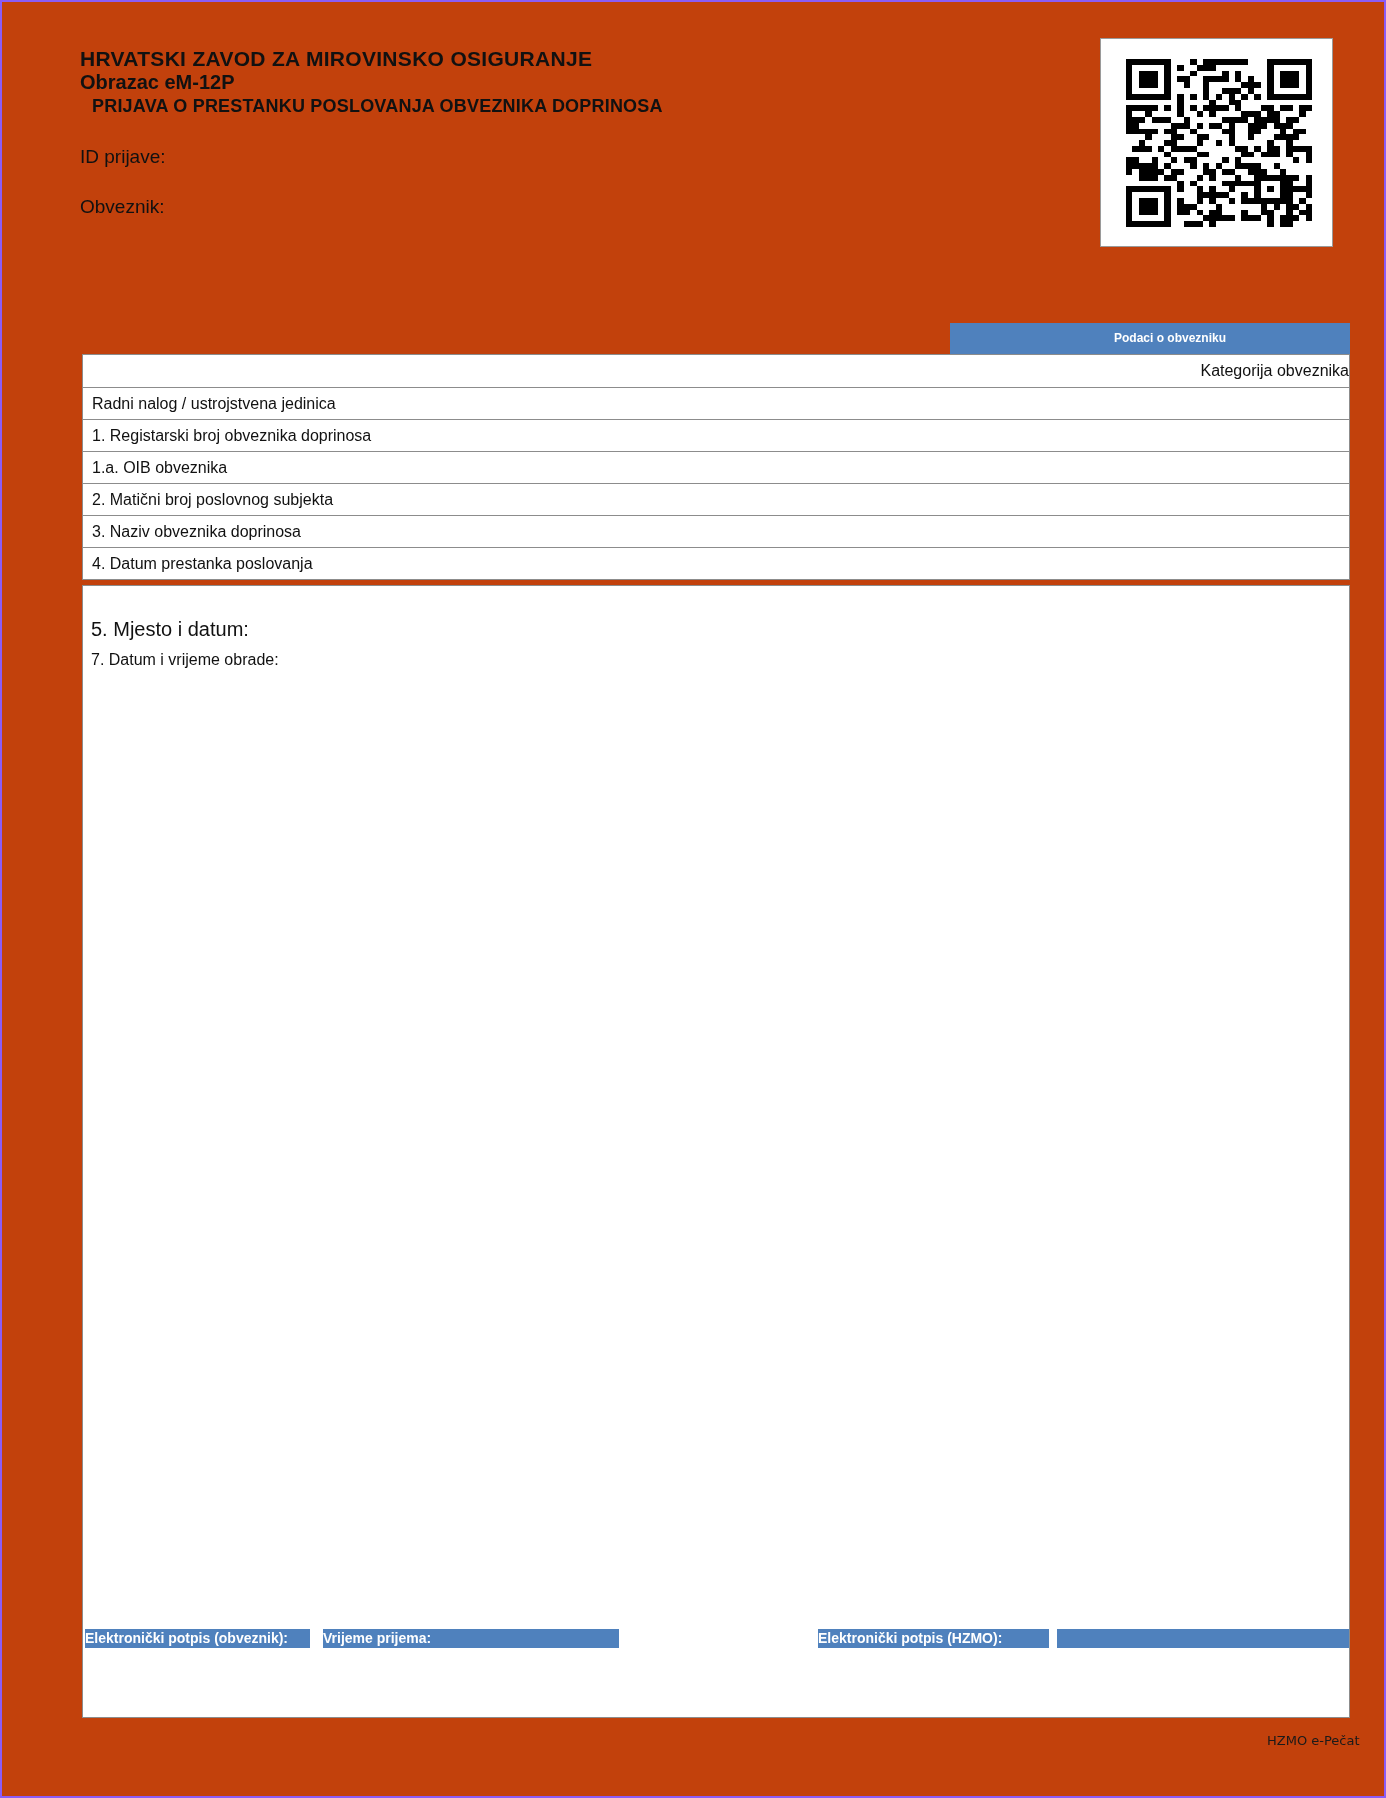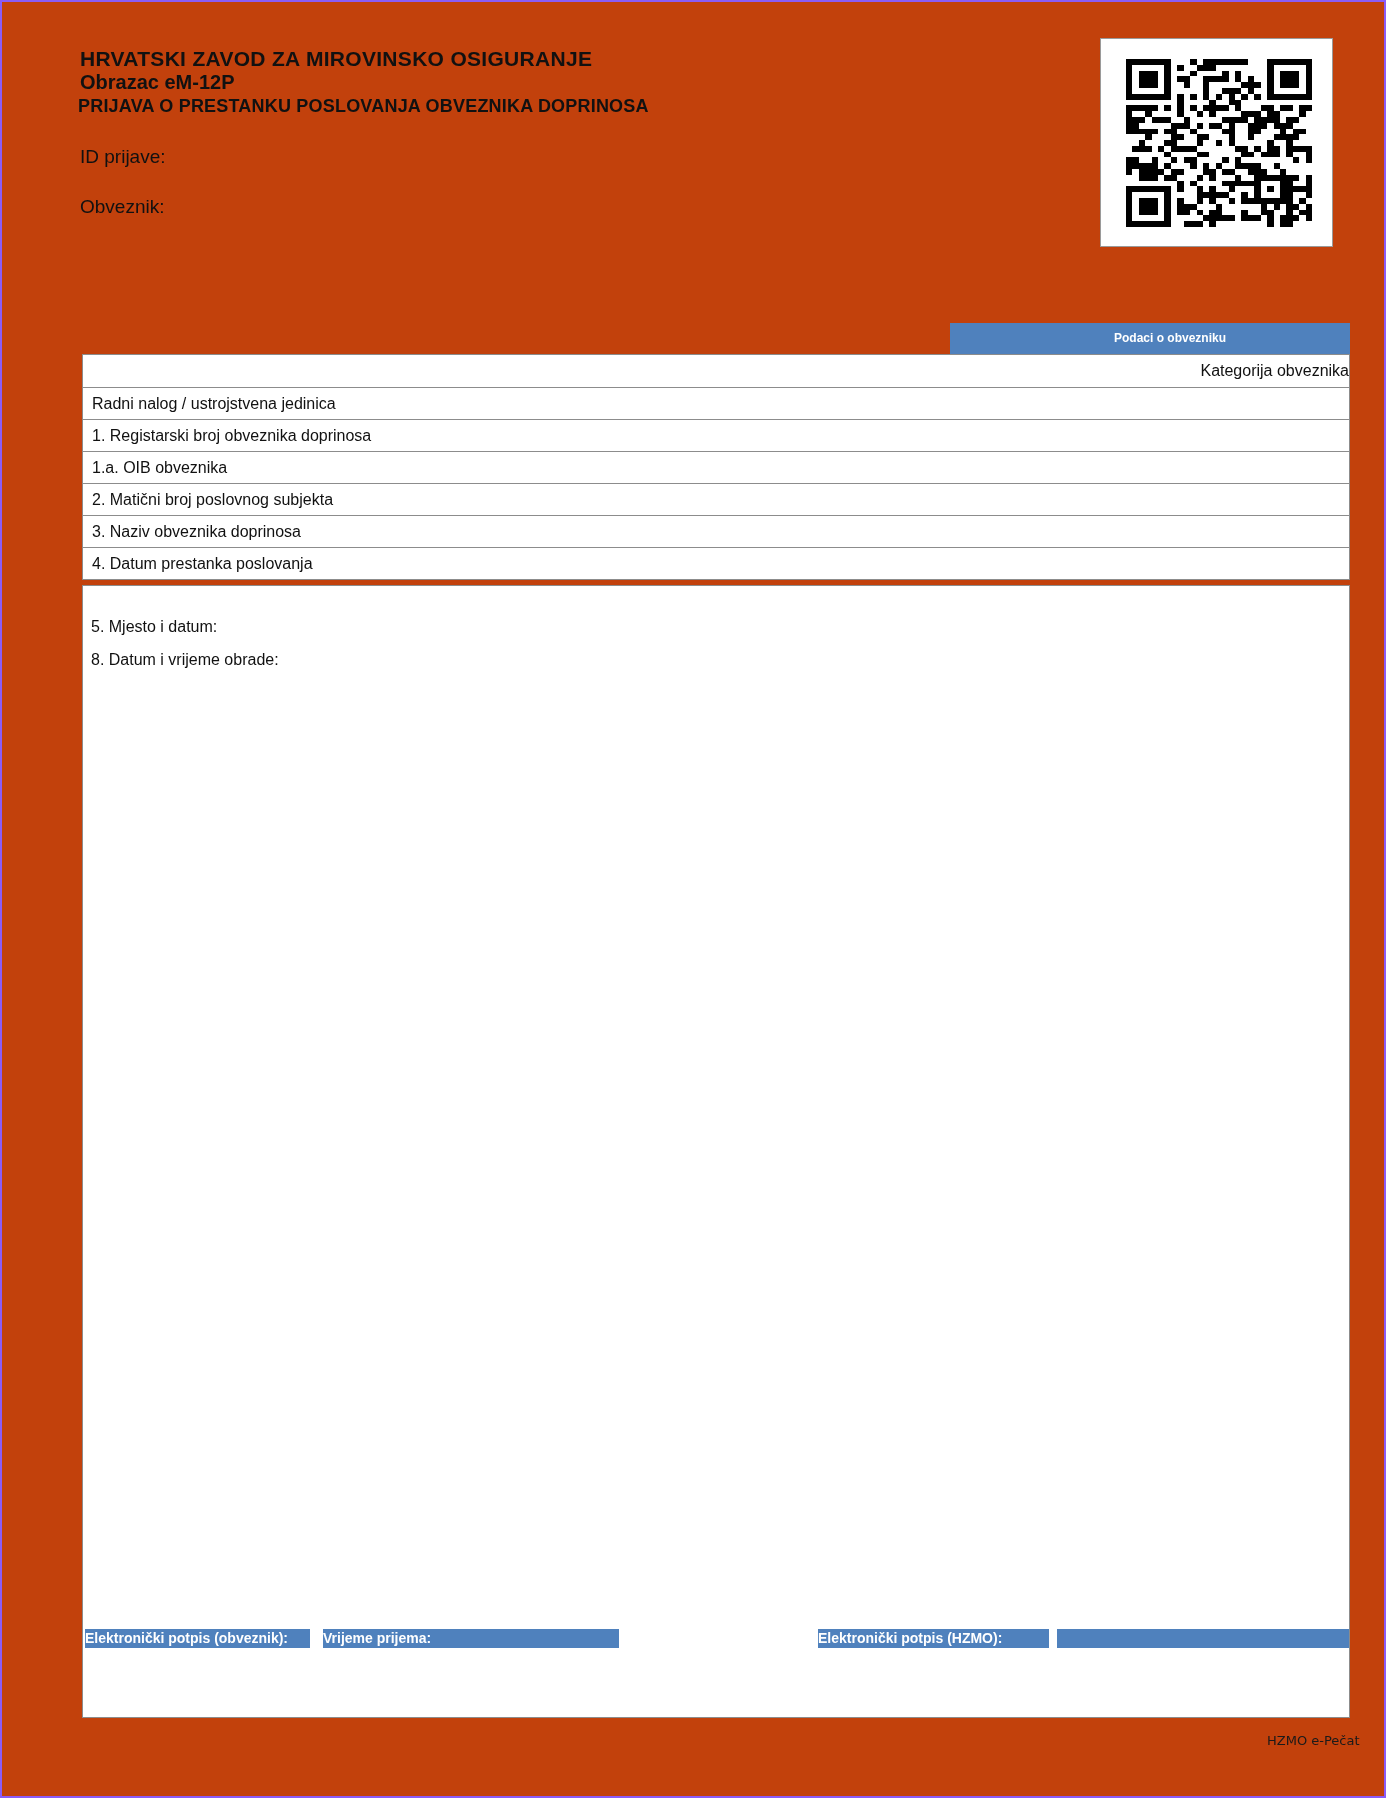--- a/index.html
+++ b/index.html
@@ -9,21 +9,21 @@
     background:#c2410c;
     border:2px solid #8b5cf6;
     box-sizing:border-box;
     font-family:"Liberation Sans", sans-serif;
     color:#111;
     overflow:hidden;
   }
   .abs{position:absolute;}
   .org-title{left:78px;top:45px;font-size:21px;font-weight:bold;letter-spacing:.3px;}
   .form-code{left:78px;top:69px;font-size:20px;font-weight:bold;}
-  .form-title{left:76px;top:94px;font-size:18px;font-weight:bold;letter-spacing:.2px;}
+  .form-title{left:90px;top:94px;font-size:18px;font-weight:bold;letter-spacing:.2px;}
   .id-label{left:78px;top:144px;font-size:19px;}
   .obv-label{left:78px;top:194px;font-size:19px;}
 
   .qr-box{
     left:1098px;top:36px;width:233px;height:209px;
     border:1px solid #9a9a9a;box-sizing:border-box;background:#fff;
   }
   .qr-box svg{position:absolute;left:25px;top:20px;}
 
   .sec-bar{
@@ -38,21 +38,21 @@
   .trow{
     height:32px;line-height:32px;font-size:16px;padding-left:9px;
     border-top:1px solid #8c8c8c;box-sizing:border-box;white-space:nowrap;
   }
   .trow:first-child{border-top:none;text-align:right;}
 
   .big-box{
     left:80px;top:583px;width:1268px;height:1133px;
     border:1px solid #8c8c8c;box-sizing:border-box;background:#fff;
   }
-  .line5{position:absolute;left:8px;top:32px;font-size:16px;}
+  .line5{position:absolute;left:8px;top:32px;font-size:20px;}
   .line6{position:absolute;left:8px;top:65px;font-size:16px;}
 
   .sig-bar{
     position:absolute;top:1043px;height:19px;
     background:#4f81bd;color:#fff;font-size:14px;font-weight:bold;
     line-height:19px;box-sizing:border-box;
     white-space:nowrap;overflow:hidden;
   }
   .bar-a{left:2px;width:225px;}
   .bar-b{left:240px;width:296px;}
@@ -495,21 +495,21 @@
     <div class="trow">Radni nalog / ustrojstvena jedinica</div>
     <div class="trow">1. Registarski broj obveznika doprinosa</div>
     <div class="trow">1.a. OIB obveznika</div>
     <div class="trow">2. Matični broj poslovnog subjekta</div>
     <div class="trow">3. Naziv obveznika doprinosa</div>
     <div class="trow">4. Datum prestanka poslovanja</div>
   </div>
 
   <div class="abs big-box">
     <div class="line5">5. Mjesto i datum:</div>
-    <div class="line6">8. Datum i vrijeme obrade:</div>
+    <div class="line6">7. Datum i vrijeme obrade:</div>
 
     <div class="sig-bar bar-a">Elektronički potpis (obveznik):</div>
     <div class="sig-bar bar-b">Vrijeme prijema:</div>
     <div class="sig-bar bar-c">Elektronički potpis (HZMO):</div>
     <div class="sig-bar bar-d"></div>
   </div>
 
   <div class="abs epecat">HZMO e-Pečat</div>
 
 </div>

